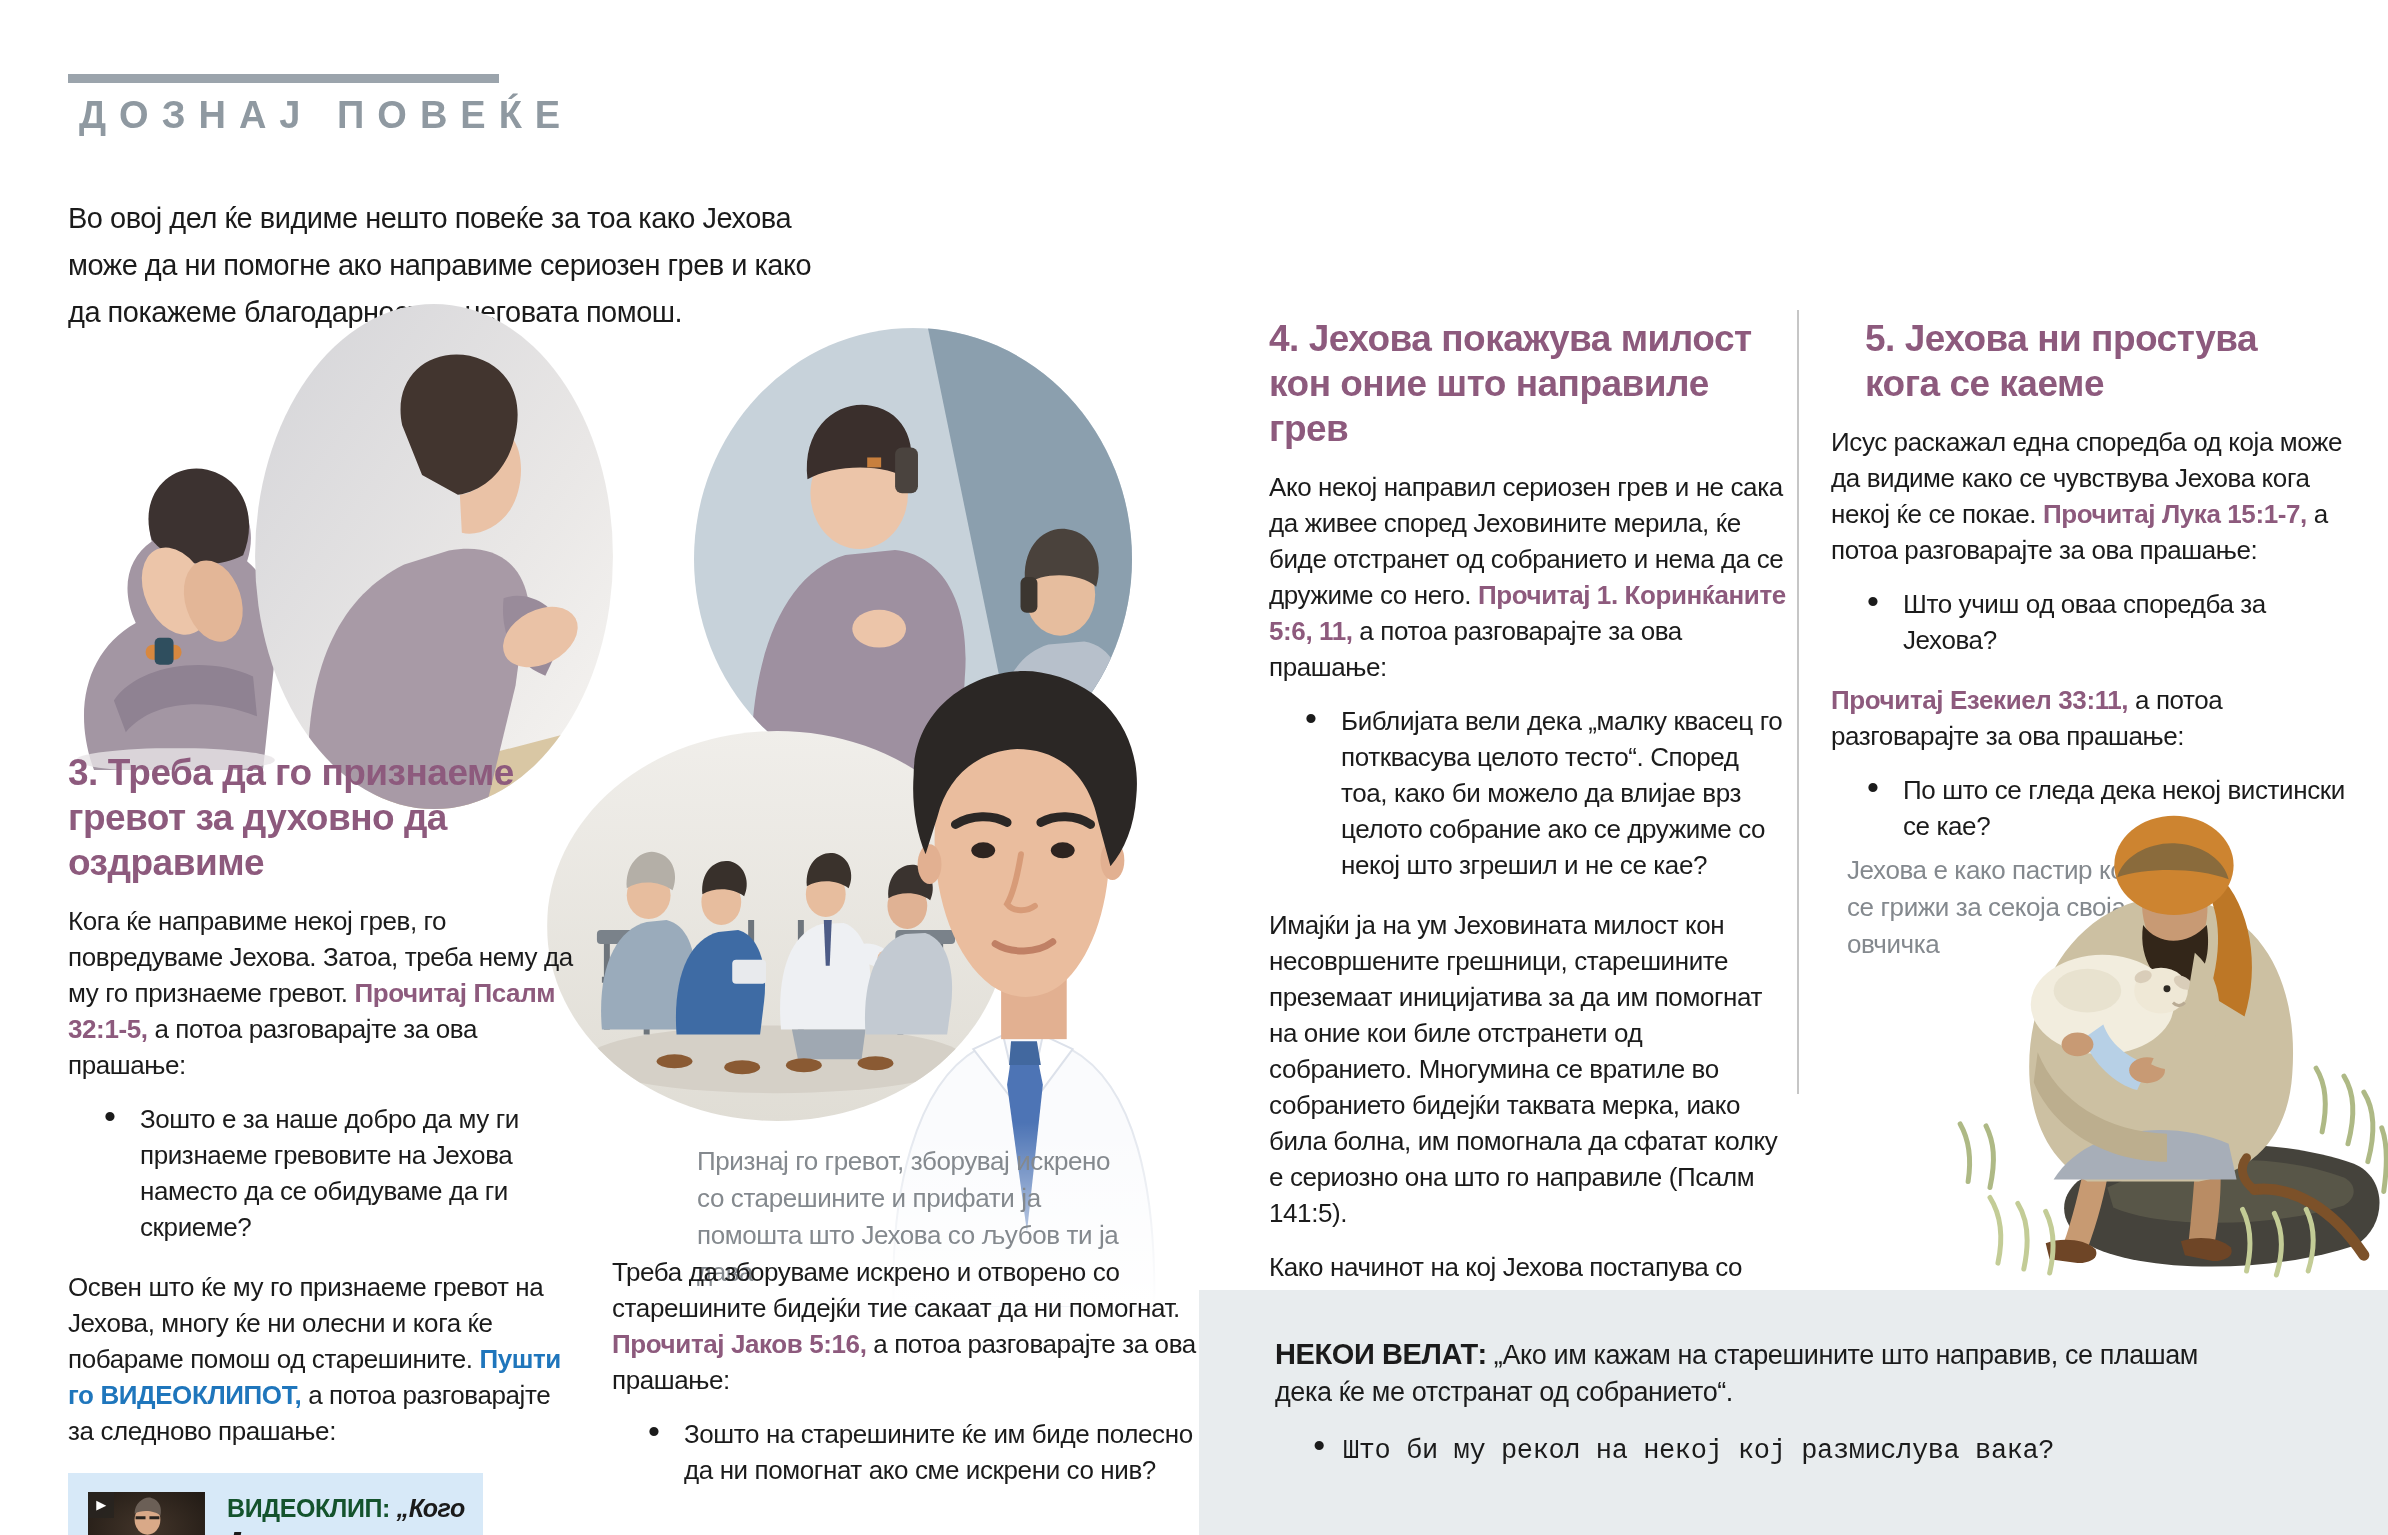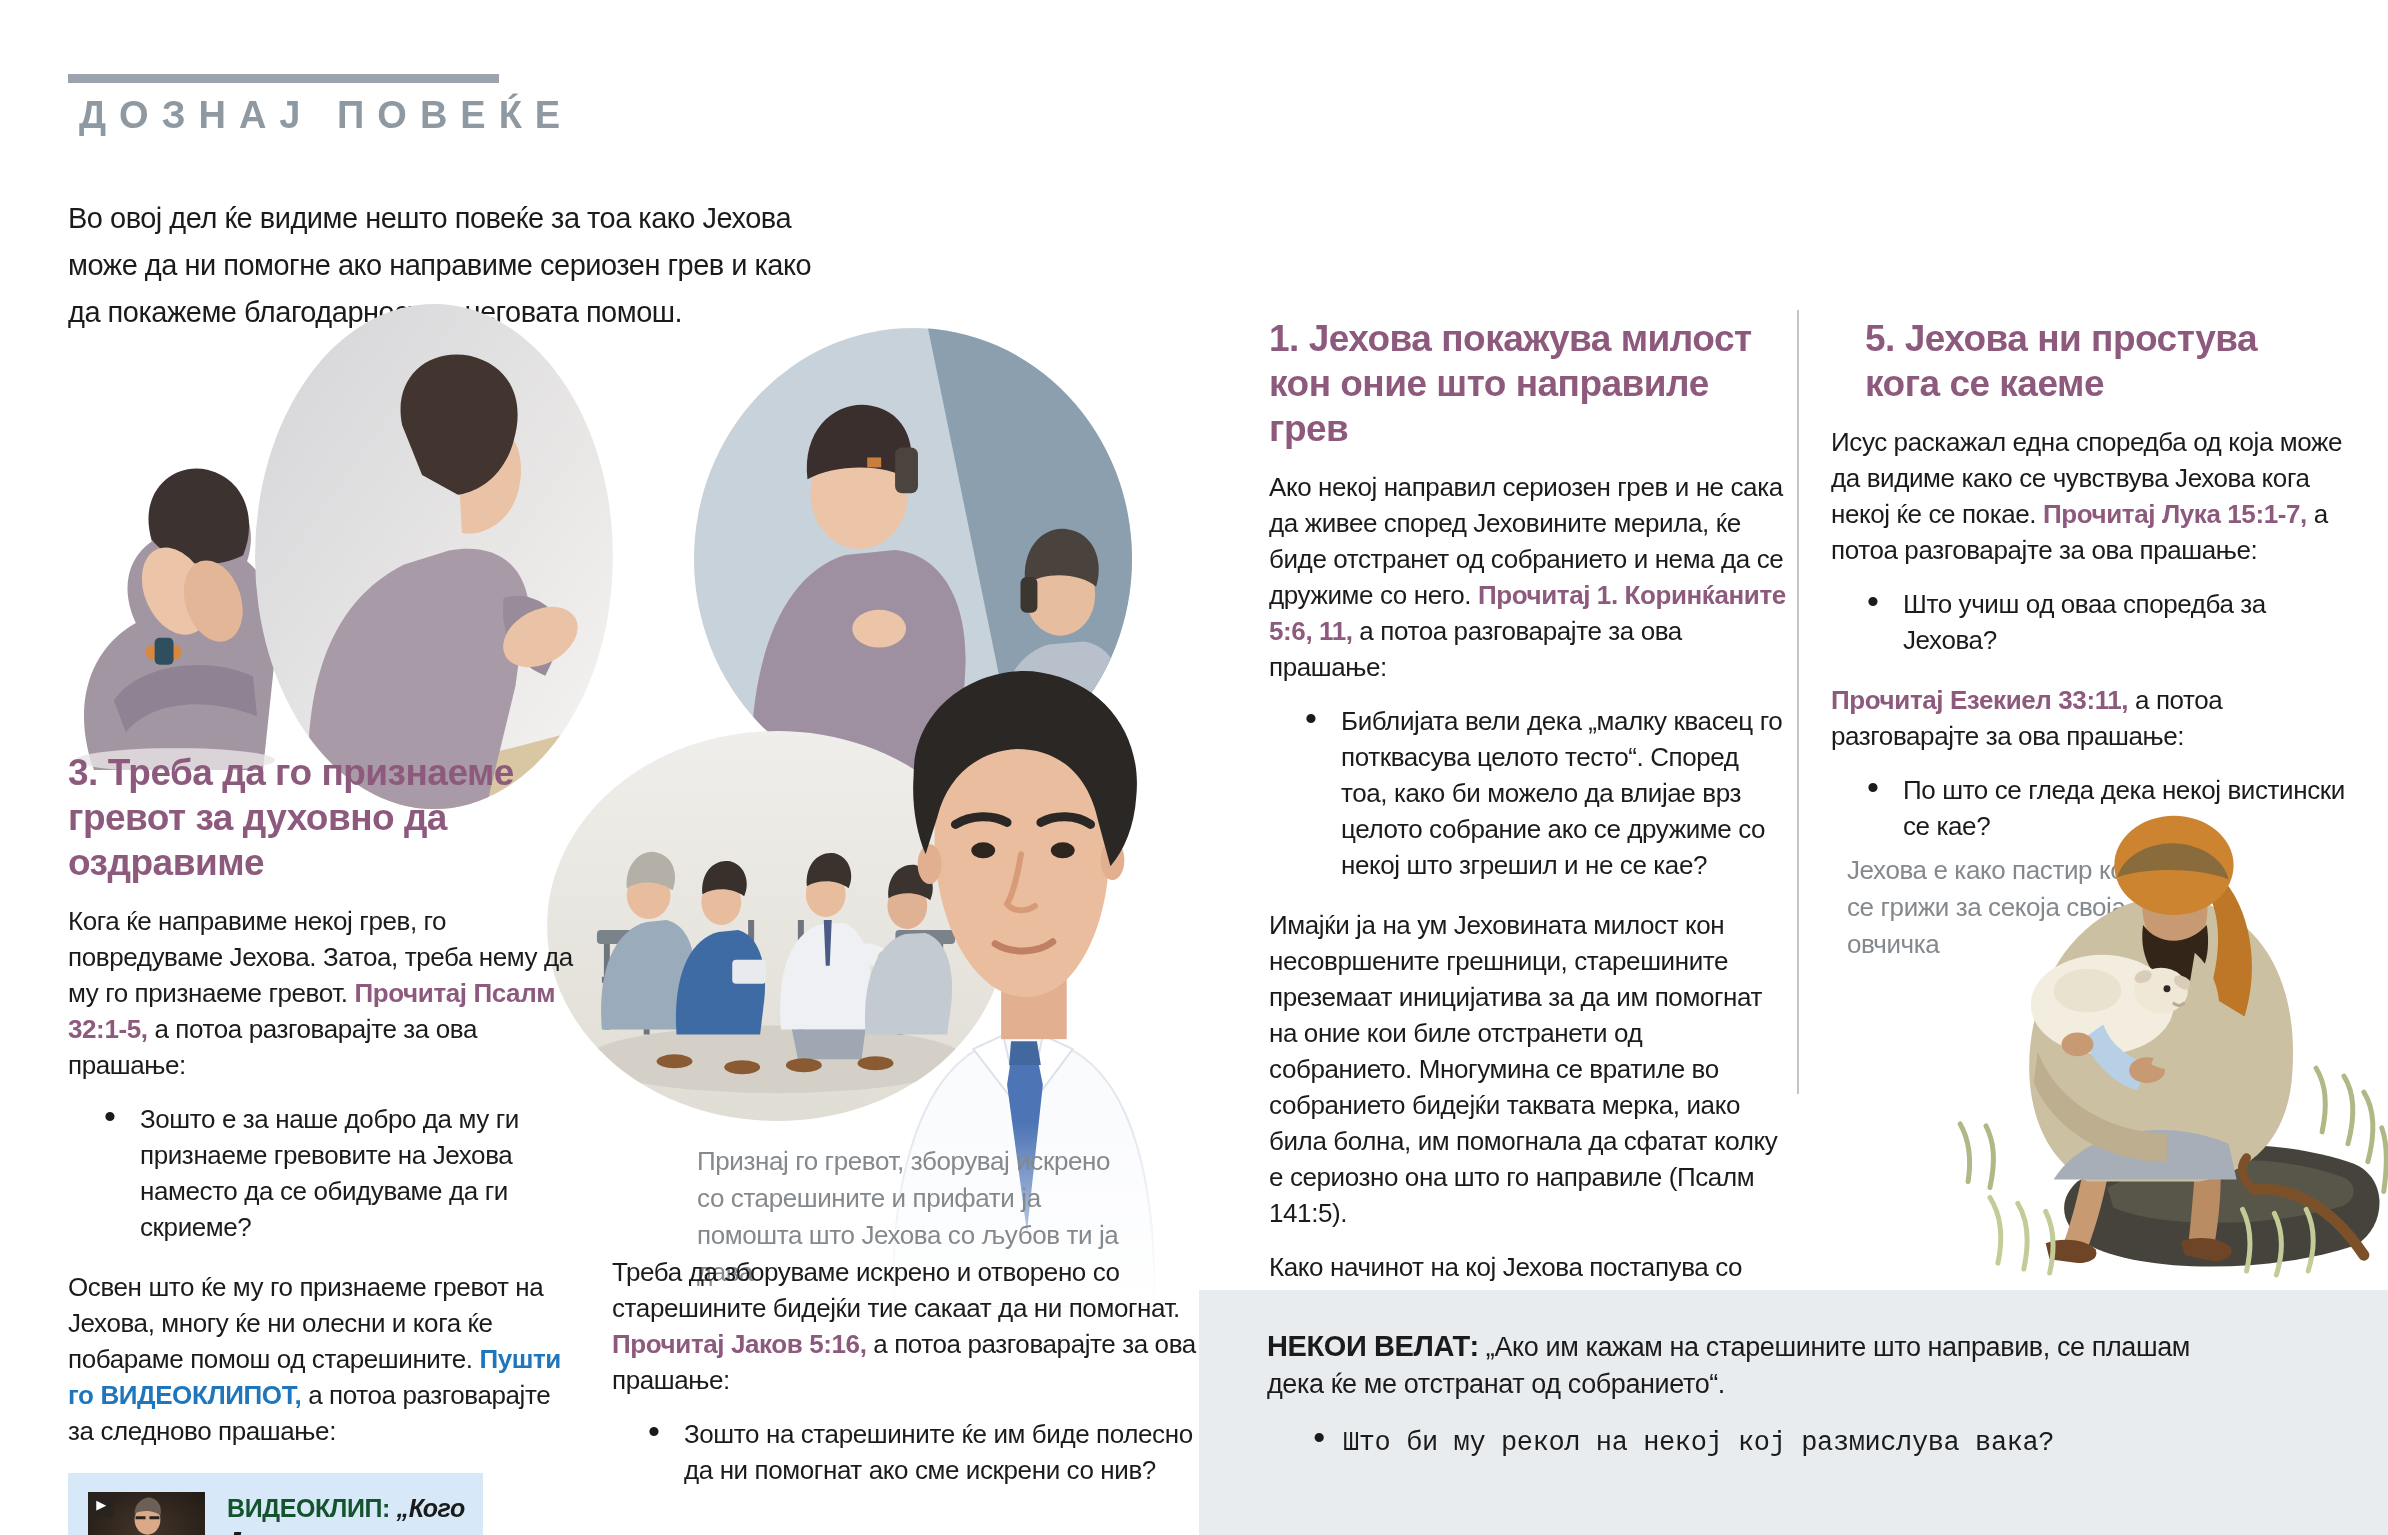--- a/index.html
+++ b/index.html
@@ -59,21 +59,21 @@
   .video-meta{margin-left:22px;font-size:25px;line-height:33px;letter-spacing:-0.4px;}
   .vlabel{color:#14532d;font-weight:bold;}
   .vtitle{font-weight:bold;font-style:italic;cursor:pointer;}
 
   
   .note-box{
     left:1199px;top:1290px;width:1189px;height:246px;background:#e8ecee;box-sizing:border-box;
     padding:38px 40px 0 68px;font-size:27px;line-height:37px;letter-spacing:-0.4px;
   }
   .note-box .nlabel{font-weight:bold;font-size:29px;}
-  .note-box p{margin:0;width:980px;}
+  .note-box p{margin:8px;width:980px;}
   .note-box ul{list-style:none;margin:22px 0 0 0;padding:0;}
   .note-box li{position:relative;padding-left:76px;font-family:Liberation Mono, monospace;}
   .note-box li::before{content:"•";position:absolute;left:42px;top:-3px;font-size:34px;}
 
   
   .art{overflow:hidden;}
   .art svg{display:block;width:100%;height:100%;}
   .art-despair{left:56px;top:440px;width:245px;height:330px;}
   .art-pray{left:255px;top:304px;width:358px;height:505px;border-radius:50%;}
   .art-phones{left:694px;top:328px;width:438px;height:462px;border-radius:50%;}
@@ -254,21 +254,21 @@
 <div class="abs caption cap-mid">Признај го гревот, зборувај искрено со старешините и прифати ја помошта што Јехова со љубов ти ја дава</div>
 
 <section class="abs col colmid">
   <p><span>Треба да зборуваме искрено и отворено со старешините бидејќи тие сакаат да ни помогнат. </span><a class="plink">Прочитај Јаков 5:16,</a><span> а потоа разговарајте за ова прашање:</span></p>
   <ul>
     <li><span>Зошто на старешините ќе им биде полесно да ни помогнат ако сме искрени со нив?</span></li>
   </ul>
 </section>
 
 <section class="abs col col4">
-  <h2>1. Јехова покажува милост кон оние што направиле грев</h2>
+  <h2>4. Јехова покажува милост кон оние што направиле грев</h2>
   <p><span>Ако некој направил сериозен грев и не сака да живее според Јеховините мерила, ќе биде отстранет од собранието и нема да се дружиме со него. </span><a class="plink">Прочитај 1. Коринќаните 5:6, 11,</a><span> а потоа разговарајте за ова прашање:</span></p>
   <ul>
     <li><span>Библијата вели дека „малку квасец го потквасува целото тесто“. Според тоа, како би можело да влијае врз целото собрание ако се дружиме со некој што згрешил и не се кае?</span></li>
   </ul>
   <p>Имајќи ја на ум Јеховината милост кон несовршените грешници, старешините преземаат иницијатива за да им помогнат на оние кои биле отстранети од собранието. Многумина се вратиле во собранието бидејќи таквата мерка, иако била болна, им помогнала да сфатат колку е сериозно она што го направиле (Псалм 141:5).</p>
   <p>Како начинот на кој Јехова постапува со грешниците покажува дека тој е разумен, милостив и полн со љубов?</p>
 </section>
 
 <div class="abs divider"></div>
 

